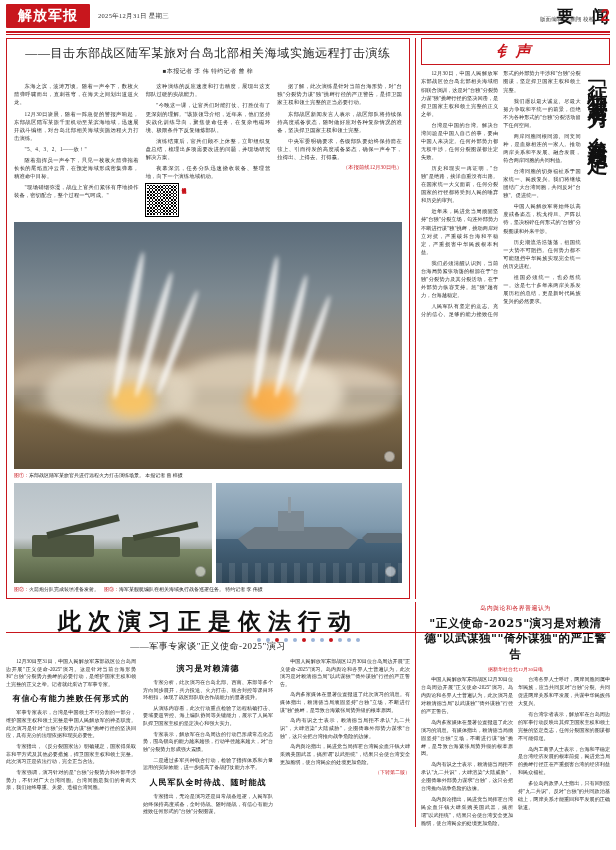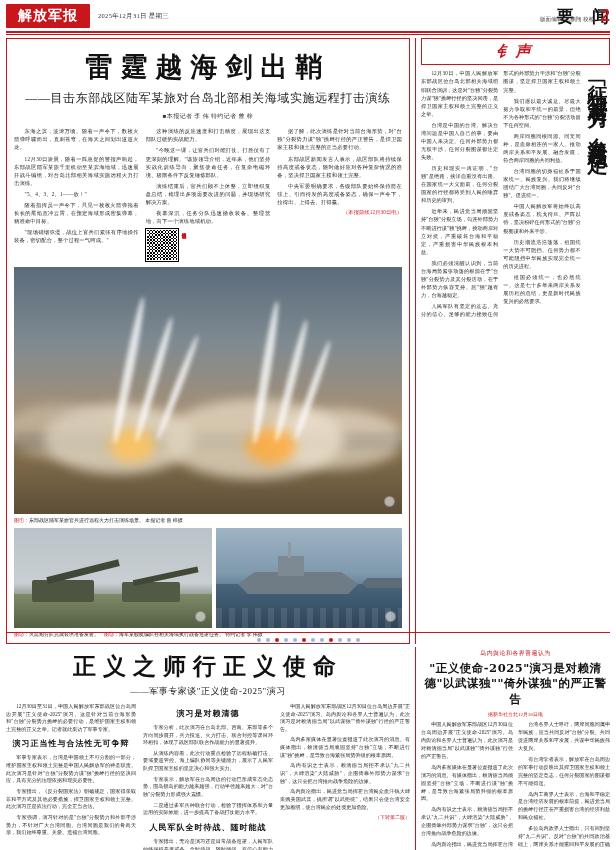--- a/index.html
+++ b/index.html
@@ -393,21 +393,20 @@
     </div>
   </div>
   <div class="rule-red"></div>
   <div class="rule-thin"></div>
 
   <div class="content">
 
     <div class="col-left">
 
       <div class="lead-box">
-        <div class="lead-headline">雷霆越海剑出鞘</div>
         <div class="lead-subhead">——目击东部战区陆军某旅对台岛北部相关海域实施远程打击演练</div>
         <div class="lead-byline">■本报记者 李 伟   特约记者 曾 梓</div>
         <div class="lead-cols">
           <div class="lead-col">
             <p>东海之滨，波涛万顷。随着一声令下，数枚火箭弹呼啸而出，直刺苍穹，在海天之间划出道道火龙。</p>
             <p>12月30日凌晨，随着一阵急促的警报声响起，东部战区陆军某旅千里机动至某滨海地域，迅速展开战斗编组，对台岛北部相关海域实施远程火力打击演练。</p>
             <p>"5、4、3、2、1——放！"</p>
             <p>随着指挥员一声令下，只见一枚枚火箭弹拖着长长的尾焰直冲云霄，在预定海域形成密集弹幕，精准命中目标。</p>
             <p>"现场硝烟弥漫，战位上官兵们紧张有序地操作装备，密切配合，整个过程一气呵成。"</p>
           </div>
@@ -500,26 +499,26 @@
           <p>中国人民解放军将始终以高度戒备姿态，枕戈待旦、严阵以待，坚决粉碎任何形式的"台独"分裂图谋和外来干涉。</p>
           <p>历史潮流浩浩荡荡，祖国统一大势不可阻挡。任何势力都不可能阻挡中华民族实现完全统一的历史进程。</p>
           <p>祖国必须统一，也必然统一。这是七十多年来两岸关系发展历程的总结，更是新时代民族复兴的必然要求。</p>
         </div>
       </div>
     </div>
   </div>
 
   <div class="lower">
     <div class="lower-left">
-      <div class="sec-headline">正义之师行正义使命</div>
+      <div class="sec-headline">此次演习正是依法行动</div>
       <div class="sec-sub">——军事专家谈"正义使命-2025"演习</div>
       <div class="sec-cols">
         <div class="sec-col">
           <p>12月30日至31日，中国人民解放军东部战区位台岛周边开展"正义使命-2025"演习。这是针对当前台海形势和"台独"分裂势力挑衅的必要行动，是维护国家主权和领土完整的正义之举。记者就此采访了军事专家。</p>
-          <div class="subhead">演习正当性与合法性无可争辩</div>
+          <div class="subhead">有信心有能力挫败任何形式的</div>
           <p>军事专家表示，台湾是中国领土不可分割的一部分，维护国家主权和领土完整是中国人民解放军的神圣职责。此次演习是针对"台独"分裂势力谋"独"挑衅行径的坚决回应，具有充分的法理依据和现实必要性。</p>
           <p>专家指出，《反分裂国家法》明确规定，国家得采取非和平方式及其他必要措施，捍卫国家主权和领土完整。此次演习正是依法行动，完全正当合法。</p>
           <p>专家强调，演习针对的是"台独"分裂势力和外部干涉势力，不针对广大台湾同胞。台湾同胞是我们的骨肉天亲，我们始终尊重、关爱、造福台湾同胞。</p>
         </div>
         <div class="sec-col">
           <div class="subhead">演习是对赖清德</div>
           <p>专家分析，此次演习在台岛北部、西南、东部等多个方向同步展开，兵力投送、火力打击、联合封控等课目环环相扣，体现了战区部队联合作战能力的显著提升。</p>
           <p>从演练内容看，此次行动重点检验了远程精确打击、要域要道管控、海上编队协同等关键能力，展示了人民军队捍卫国家主权的坚定决心和强大实力。</p>
           <p>专家表示，解放军在台岛周边的行动已形成常态化态势，围岛锁岛的能力越来越强，行动半径越来越大，对"台独"分裂势力形成强大震慑。</p>
           <p>二是通过多军兵种联合行动，检验了指挥体系和力量运用的实际效能，进一步提高了备战打仗能力水平。</p>

